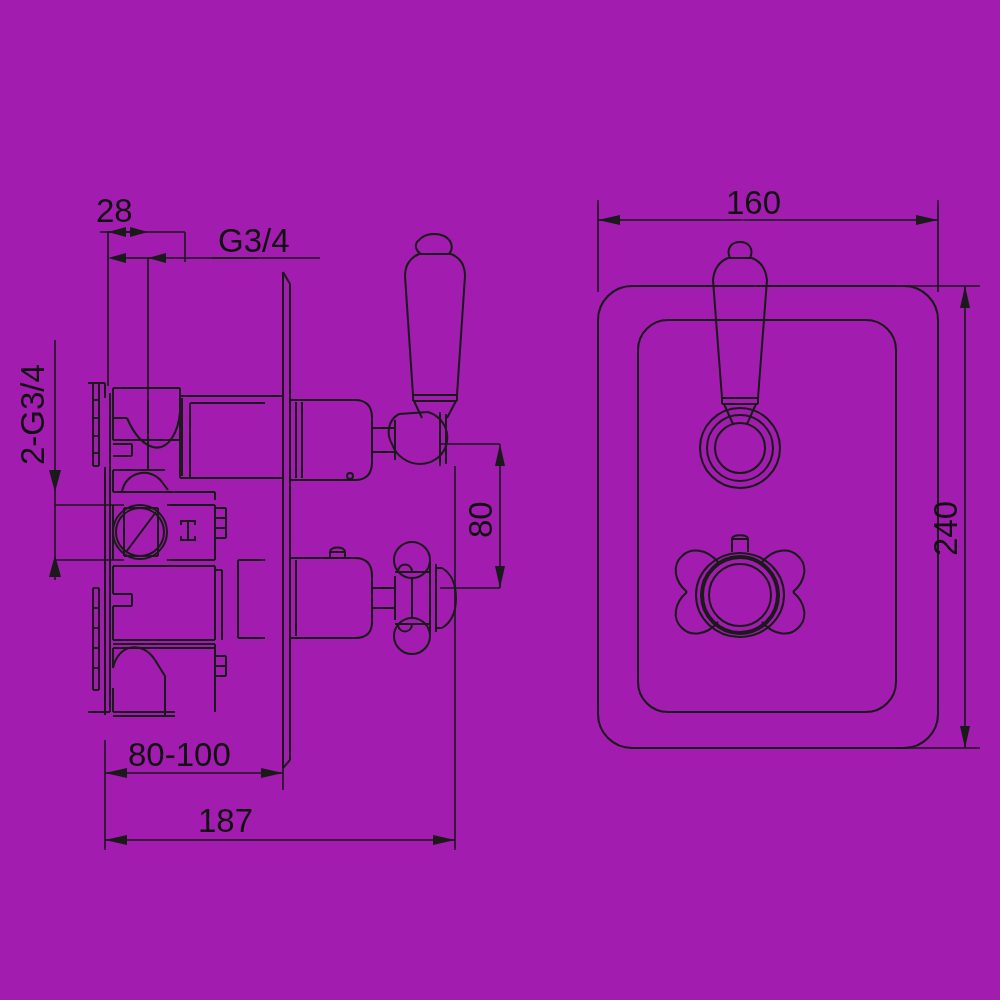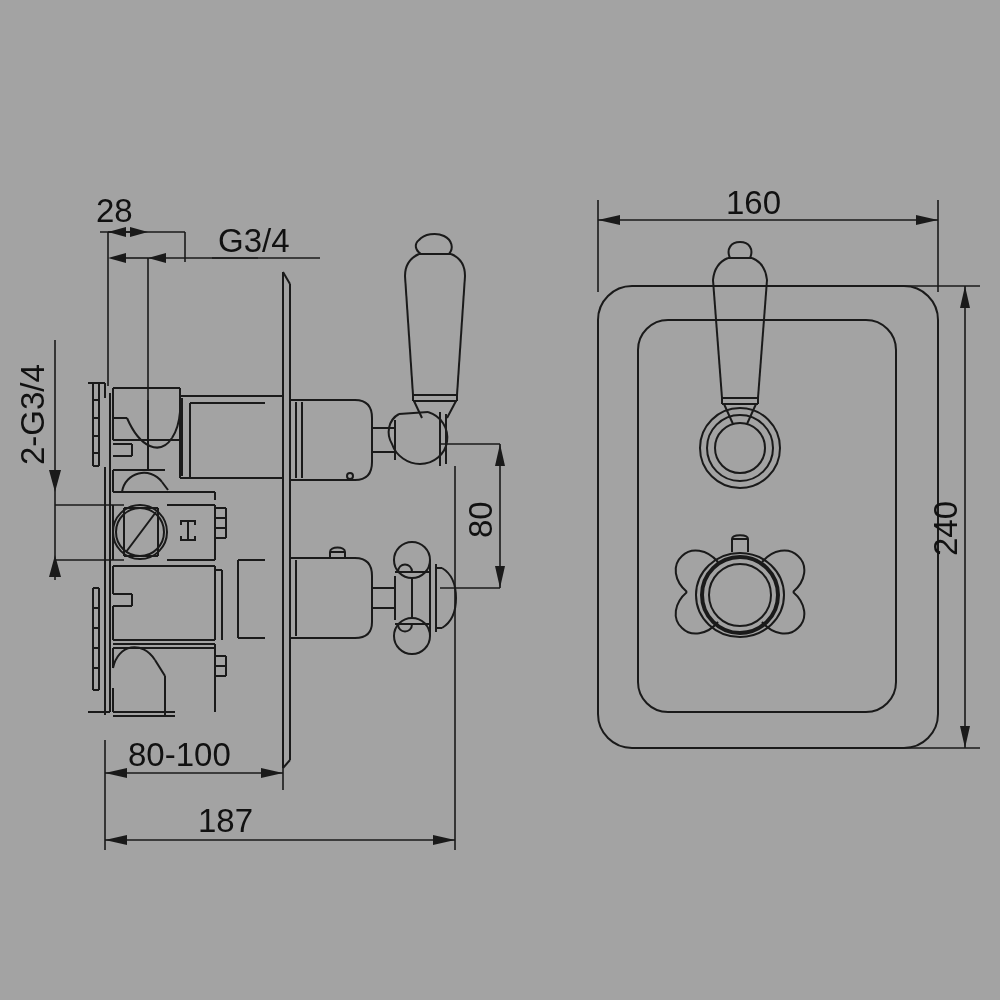--- a/index.html
+++ b/index.html
@@ -1,17 +1,17 @@
 <!DOCTYPE html>
 <html><head>
 <meta charset="utf-8">
 <style>
   html,body{margin:0;padding:0;background:#ffffff;}
   body{width:1000px;height:1000px;font-family:"Liberation Sans",sans-serif;}
-  #stage{position:relative;width:1000px;height:1000px;overflow:hidden;background:#a3a3a3;}
+  #stage{position:relative;width:1000px;height:1000px;overflow:hidden;background:#a21caf;}
   svg{display:block;}
   .dimtxt-lg{font-family:"Liberation Sans",sans-serif;font-size:33px;fill:#111;}
 </style>
 </head>
 <body>
 
 <div id="stage">
 <svg width="1000" height="1000" viewBox="0 0 1000 1000">
 
   <g fill="none" stroke="#1a1a1a" stroke-width="2" stroke-linejoin="miter" stroke-linecap="butt">

